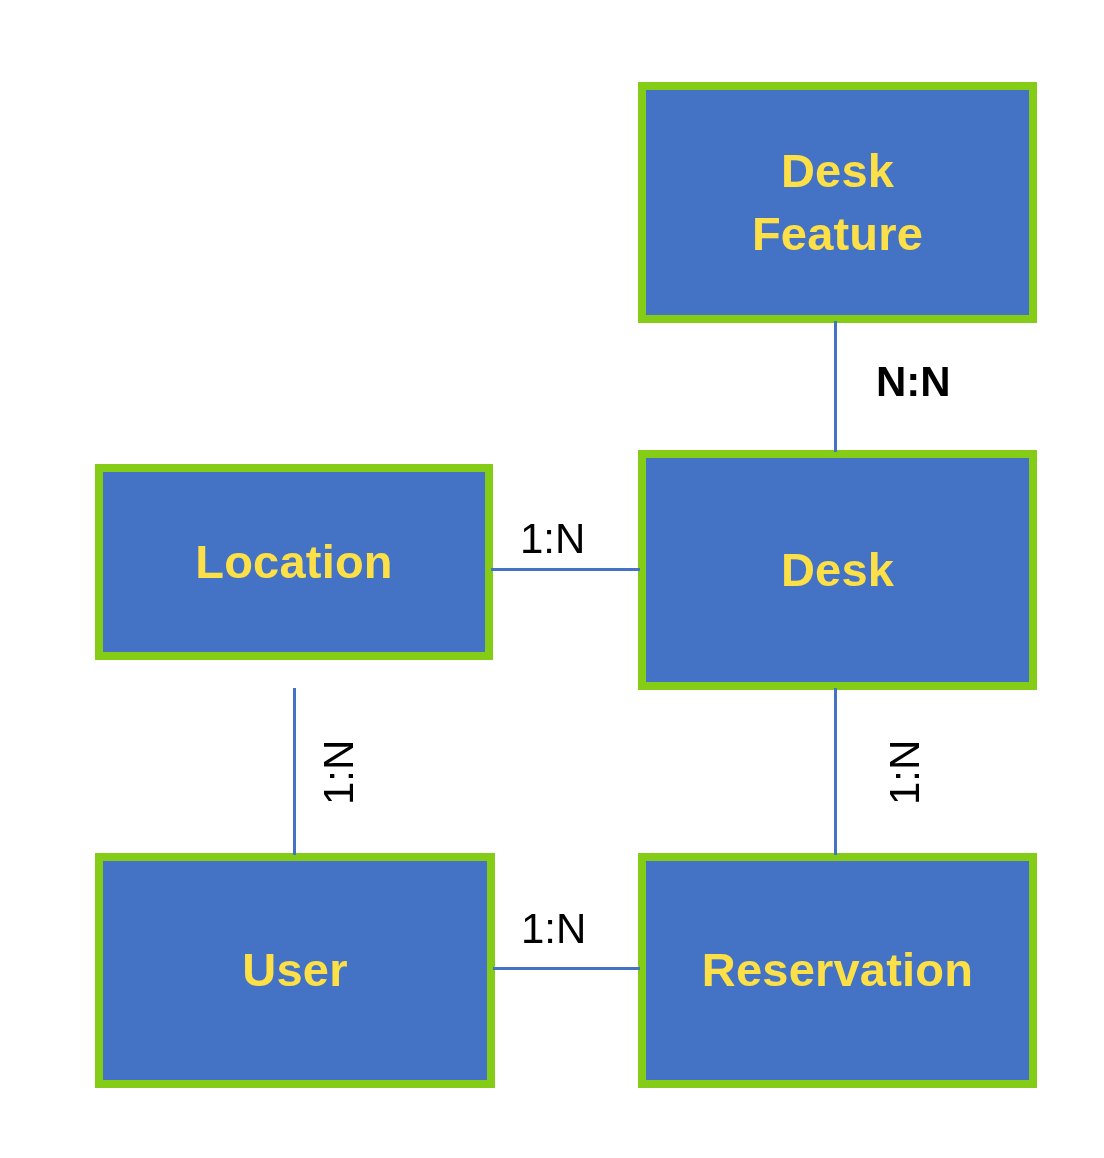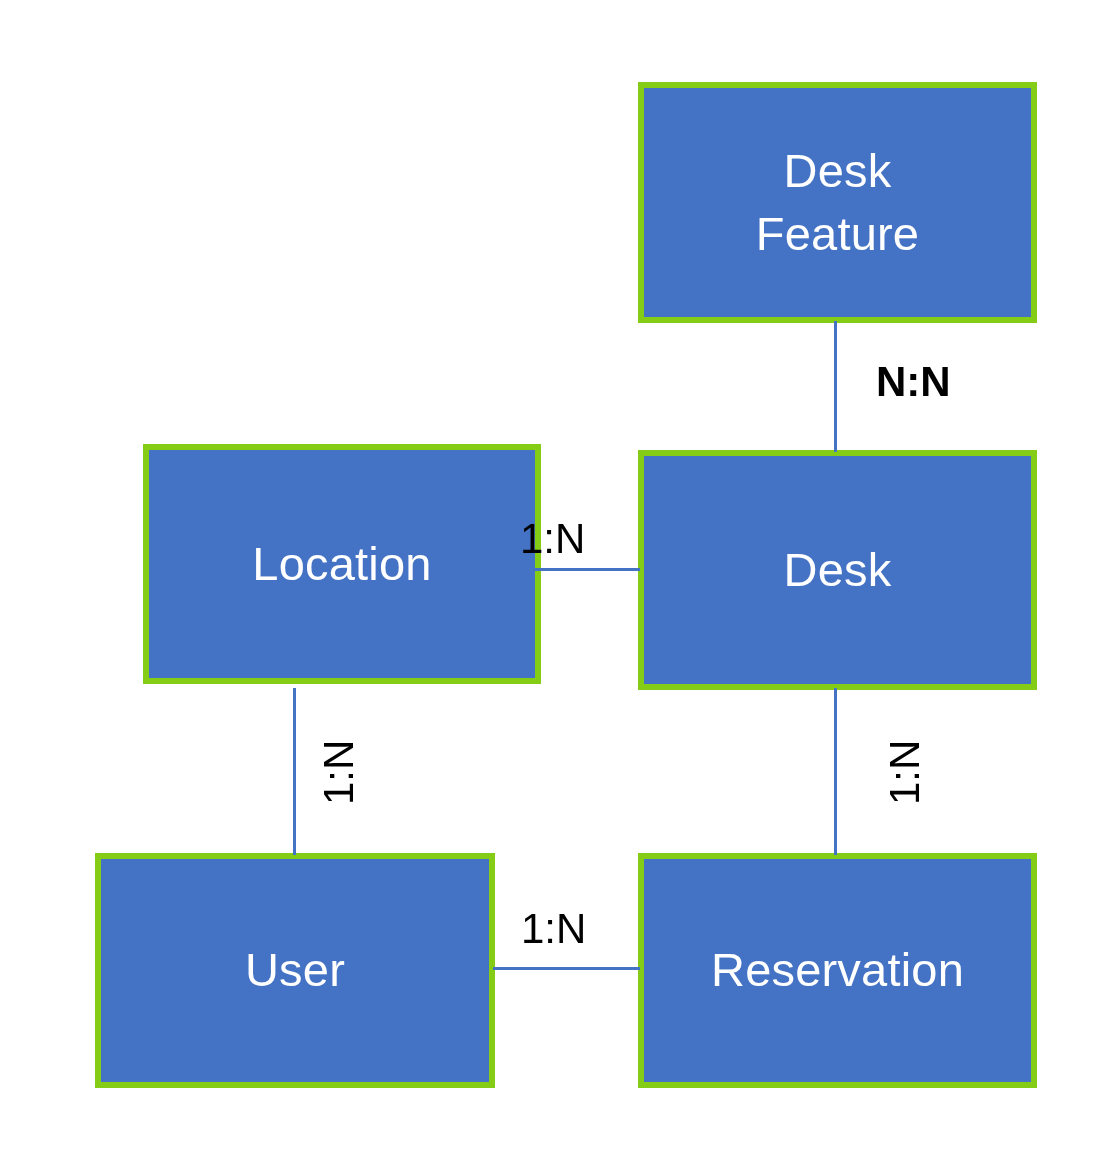--- a/index.html
+++ b/index.html
@@ -17,40 +17,40 @@
     height: 1158px;
     background: #ffffff;
     overflow: hidden;
   }
 
   
   .entity {
     position: absolute;
     box-sizing: border-box;
     background: #4472C4;
-    border: 6px solid #84cc16;
-    color: #ffffff;
+    border: 8px solid #84cc16;
+    color: #fde047;
     display: flex;
     align-items: center;
     justify-content: center;
     text-align: center;
     font-size: 47px;
     line-height: 1.32;
-    font-weight: 400;
+    font-weight: 700;
     letter-spacing: 0.2px;
     font-family: "Liberation Sans", sans-serif;
     user-select: none;
   }
   .entity .label {
     display: block;
     white-space: pre-line;
   }
 
   #entity-desk-feature { left: 638px; top: 82px;  width: 399px; height: 241px; }
-  #entity-location     { left: 95px;  top: 444px; width: 398px; height: 240px; margin-left: 48px; }
+  #entity-location     { left: 95px;  top: 464px; width: 398px; height: 196px; }
   #entity-desk         { left: 638px; top: 450px; width: 399px; height: 240px; }
   #entity-user         { left: 95px;  top: 853px; width: 400px; height: 235px; }
   #entity-reservation  { left: 638px; top: 853px; width: 399px; height: 235px; }
 
   
   .connector {
     position: absolute;
     background: #4472C4;
   }
   .connector.vertical   { width: 3px; }

